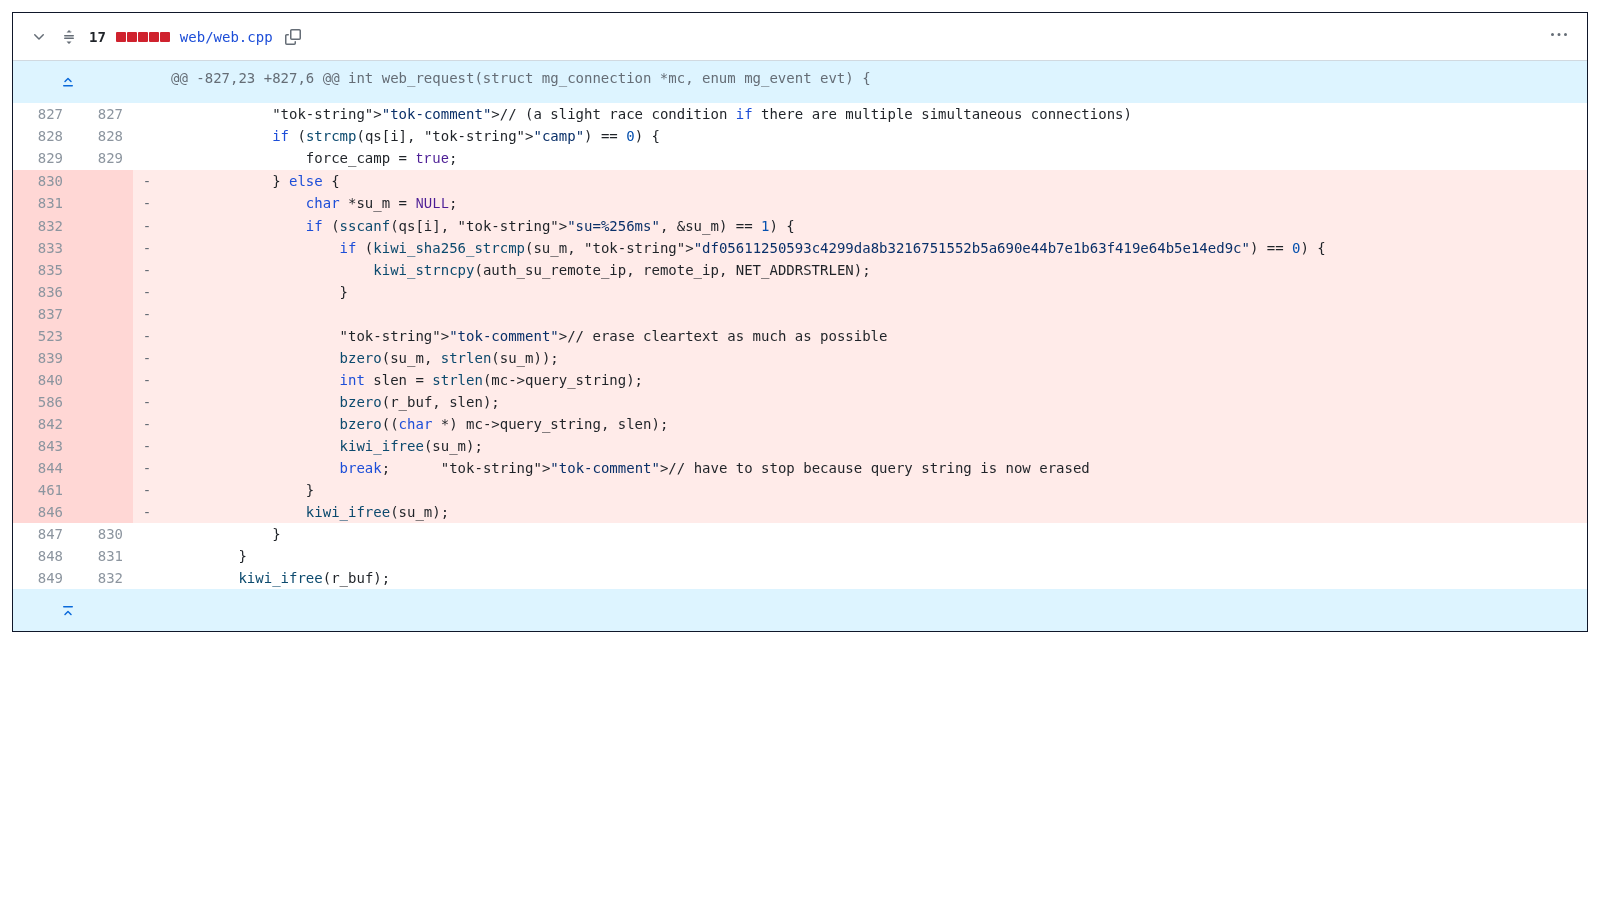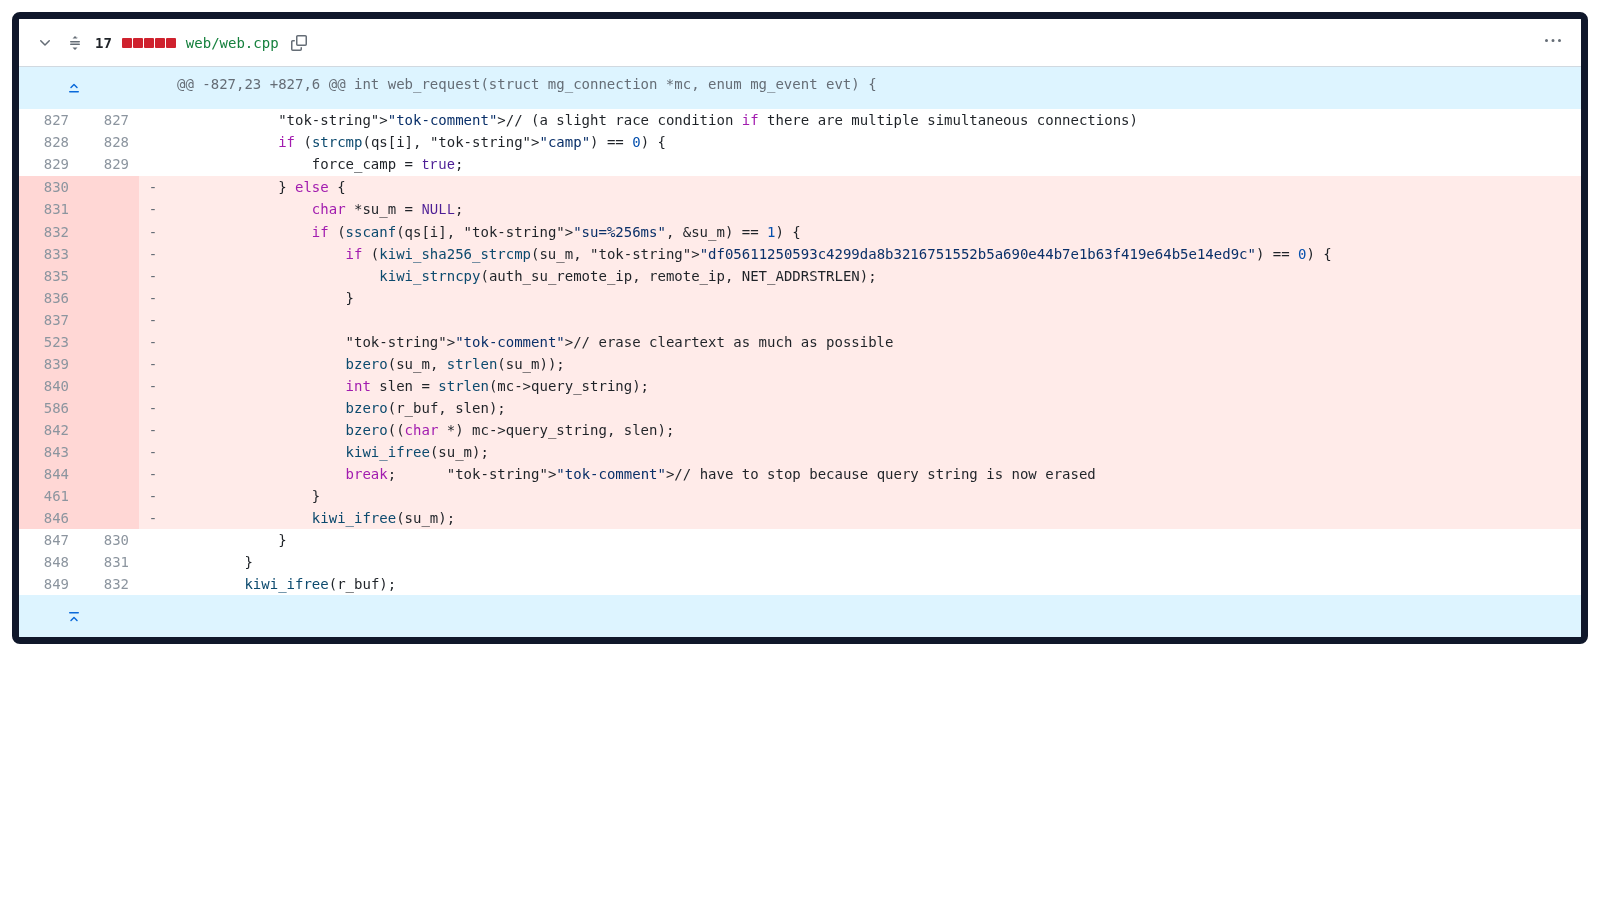--- a/index.html
+++ b/index.html
@@ -4,22 +4,22 @@
 <style>
   * { box-sizing: border-box; margin: 0; padding: 0; }
   body {
     font-family: -apple-system, BlinkMacSystemFont, "Segoe UI", Helvetica, Arial, sans-serif;
     background: #ffffff;
     color: #1f2328;
     font-size: 14px;
     padding: 12px;
   }
   .diff-container {
-    border: 7px solid #0f172a;
-    border-radius: 8px;
+    border: 1px solid #0f172a;
+    border-radius: 0;
     overflow: hidden;
   }
   .diff-header {
     display: flex;
     align-items: center;
     padding: 10px 16px;
     background: #ffffff;
     border-bottom: 1px solid #d1d9e0;
   }
   .diff-header-left {
@@ -50,21 +50,21 @@
   }
   .diffstat-block {
     width: 10px;
     height: 10px;
     background: #cf222e;
     border-radius: 1px;
   }
   .file-path {
     font-family: ui-monospace, SFMono-Regular, "SF Mono", Menlo, Consolas, monospace;
     font-size: 14px;
-    color: #15803d;
+    color: #1d4ed8;
     font-weight: 500;
   }
   .kebab {
     color: #656d76;
     cursor: pointer;
     padding: 4px;
   }
   .diff-table {
     width: 100%;
     border-collapse: collapse;
@@ -105,21 +105,21 @@
   }
   tr.hunk .num-col { background: #ddf4ff; }
   tr.hunk .code-col { color: #656d76; }
   tr.hunk .expand-cell {
     text-align: center;
   }
   tr.deletion td { background: #ffebe9; }
   tr.deletion .num-col { background: #ffd7d5; }
   tr.deletion .marker-col { background: #ffebe9; }
   tr.context td { background: #ffffff; }
-  .tok-keyword { color: #a21caf; }
+  .tok-keyword { color: #1d4ed8; }
   .tok-func { color: #0c4a6e; }
   .tok-string { color: #0a3069; }
   .tok-num { color: #0550ae; }
   .tok-const { color: #4c1d95; font-family: Liberation Mono, monospace; }
   .expand-icon {
     display: inline-flex;
     align-items: center;
     justify-content: center;
     width: 100%;
     height: 100%;

